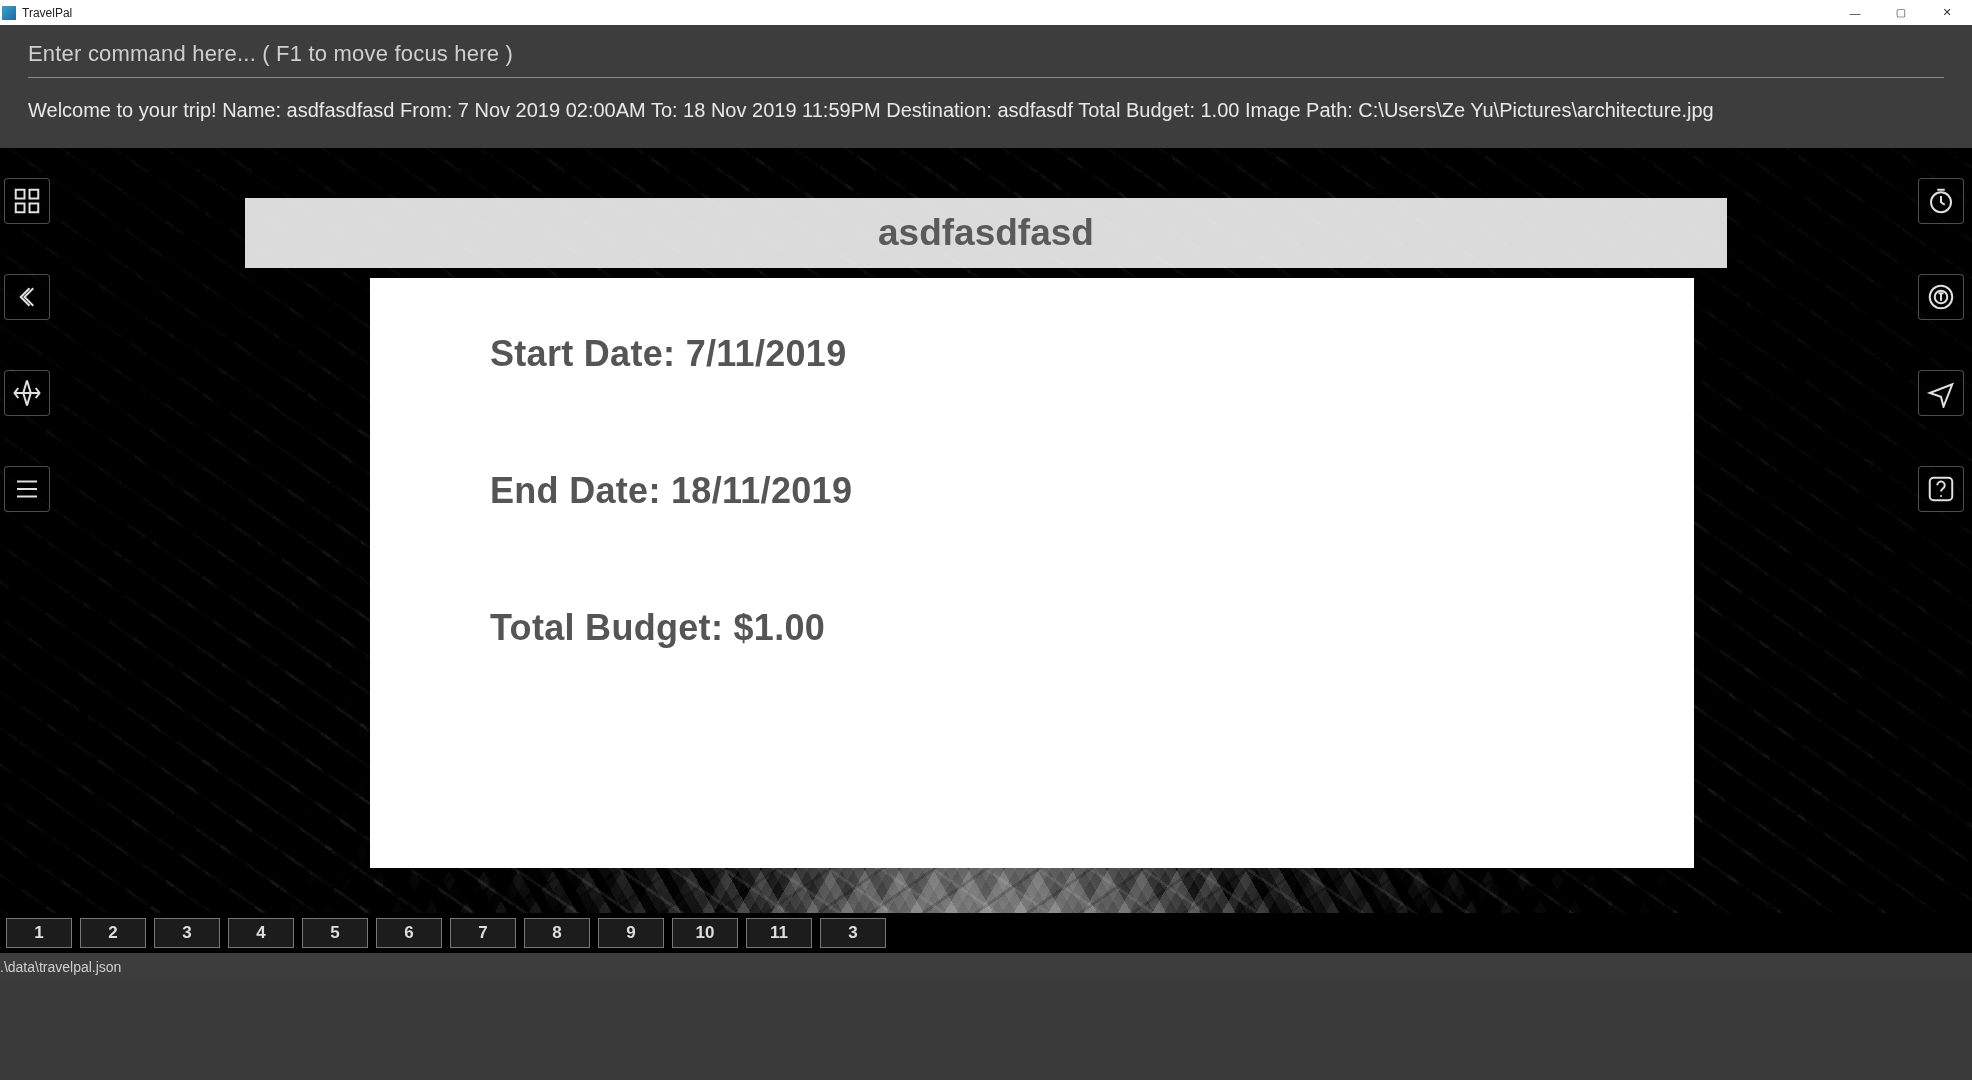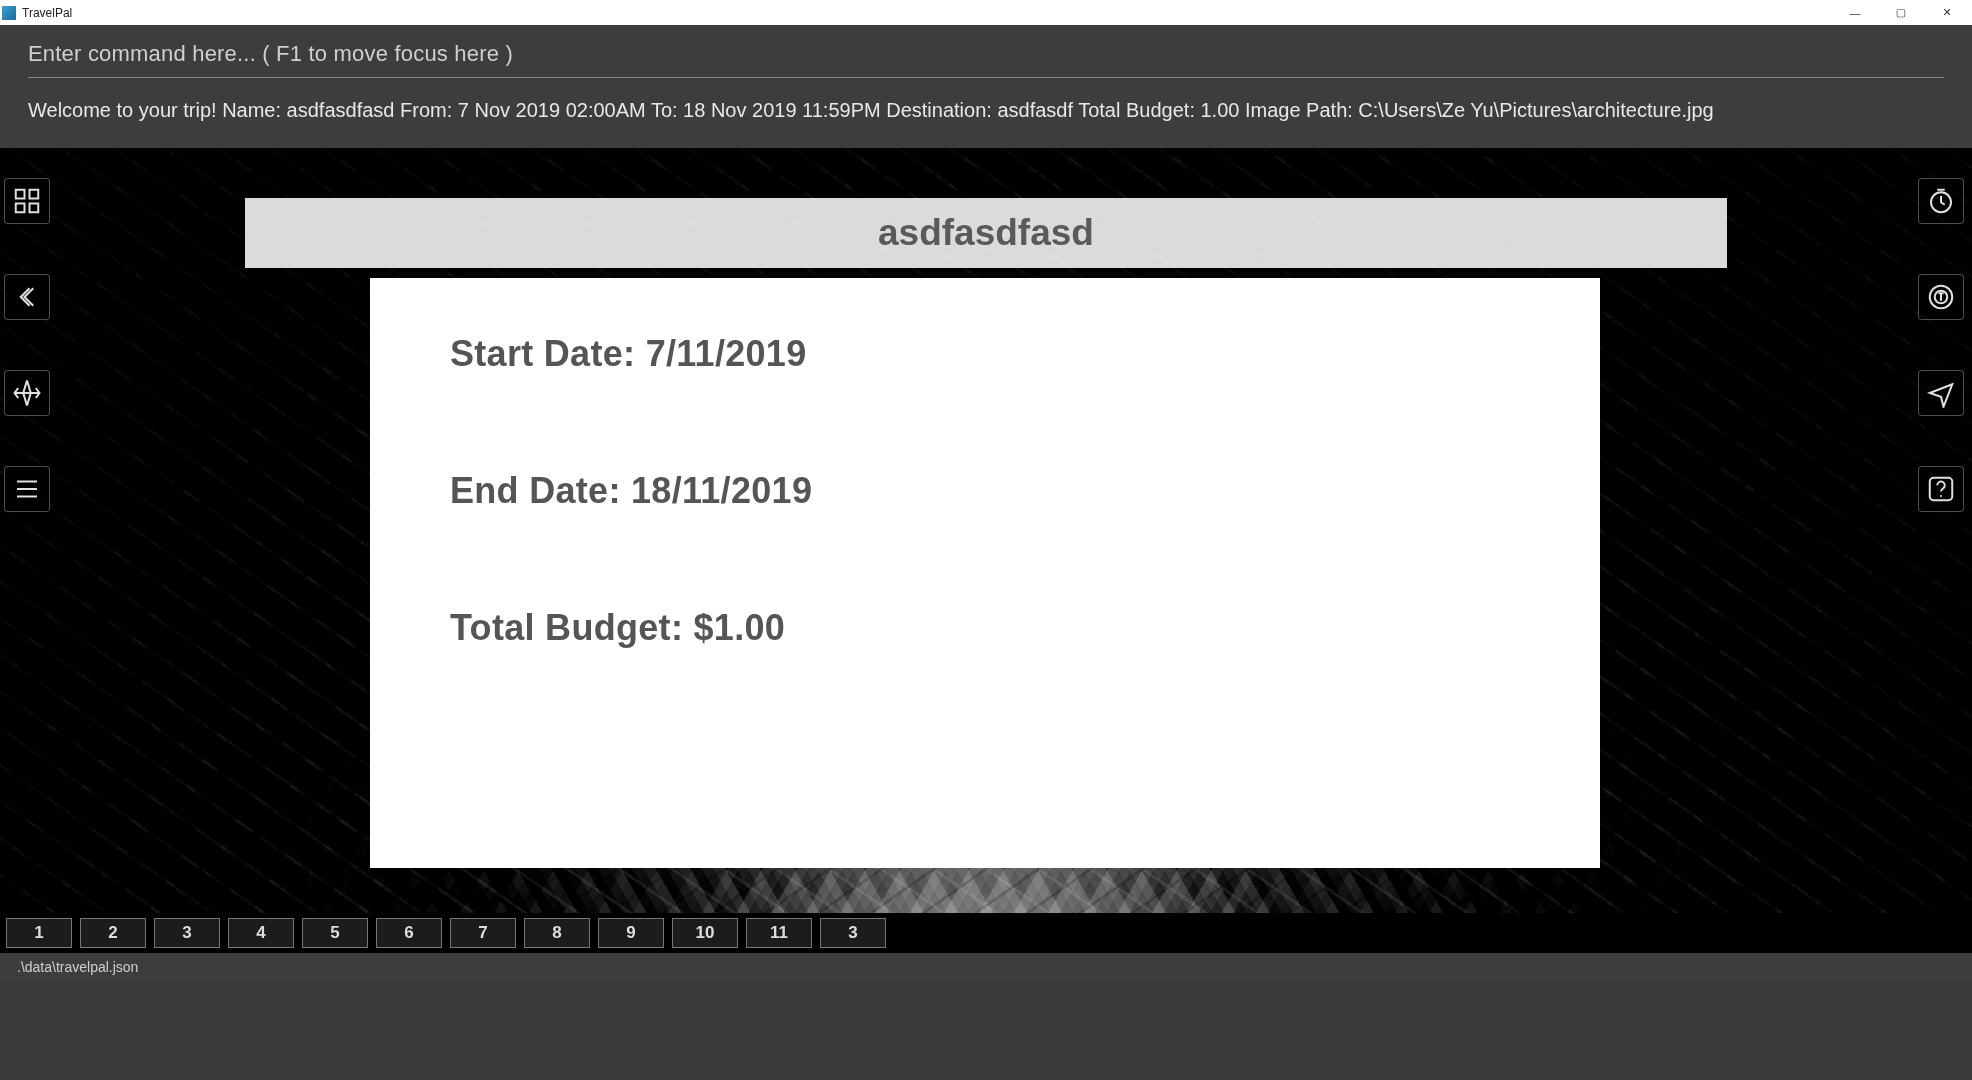--- a/index.html
+++ b/index.html
@@ -28,37 +28,37 @@
     .bg::before, .bg::after{content:'';position:absolute;inset:0;}
     .bg::before{background:repeating-linear-gradient(35deg,rgba(255,255,255,.08) 0 3px,transparent 3px 30px);}
     .bg::after{background:repeating-linear-gradient(-35deg,rgba(0,0,0,.15) 0 3px,transparent 3px 30px);}
 
     
     .banner { position:absolute; top:50px; left:245px; right:245px; height:70px;
               background:rgba(255,255,255,.86); display:flex; align-items:center; justify-content:center; }
     .banner span { font-size:37px; font-weight:700; color:#5a5a5a; }
 
     
-    .card { position:absolute; top:130px; left:370px; width:1230px; height:590px;
-            background:#fff; padding:55px 80px; }
+    .card { position:absolute; top:130px; left:370px; width:1324px; height:590px;
+            background:#fff; padding:55px 120px; }
     .card .row { font-size:36px; font-weight:600; color:#555; margin-bottom:95px; letter-spacing:.3px; }
 
     
     .side-tools { position:absolute; top:30px; width:50px; display:flex; flex-direction:column; gap:50px; }
     .side-tools.left { left:4px; }
     .side-tools.right { right:4px; }
     .tool { width:46px; height:46px; background:rgba(0,0,0,.35); border:1px solid rgba(255,255,255,.3); border-radius:4px; display:flex; align-items:center; justify-content:center; }
     .tool svg { width:30px; height:30px; stroke:#e0e0e0; fill:none; stroke-width:1.6; }
 
     
     .day-strip { height:40px; background:#000; display:flex; gap:8px; padding:5px 6px; }
     .day { width:66px; height:30px; background:#1c1c1c; border:1px solid #777; color:#ddd; font-size:17px; font-weight:600; display:flex; align-items:center; justify-content:center; }
 
     
-    .footer { height:28px; background:#3d3d3d; color:#cfcfcf; font-size:14px; display:flex; align-items:center; padding:0 17px; }
+    .footer { height:28px; background:#3d3d3d; color:#cfcfcf; font-size:14px; display:flex; align-items:center; padding:0 0; }
   </style>
 </head>
 <body>
 
 <div class="titlebar">
   <div class="app-icon"></div>
   <div class="title-text">TravelPal</div>
   <div class="winctrl">—</div>
   <div class="winctrl">▢</div>
   <div class="winctrl">✕</div>

